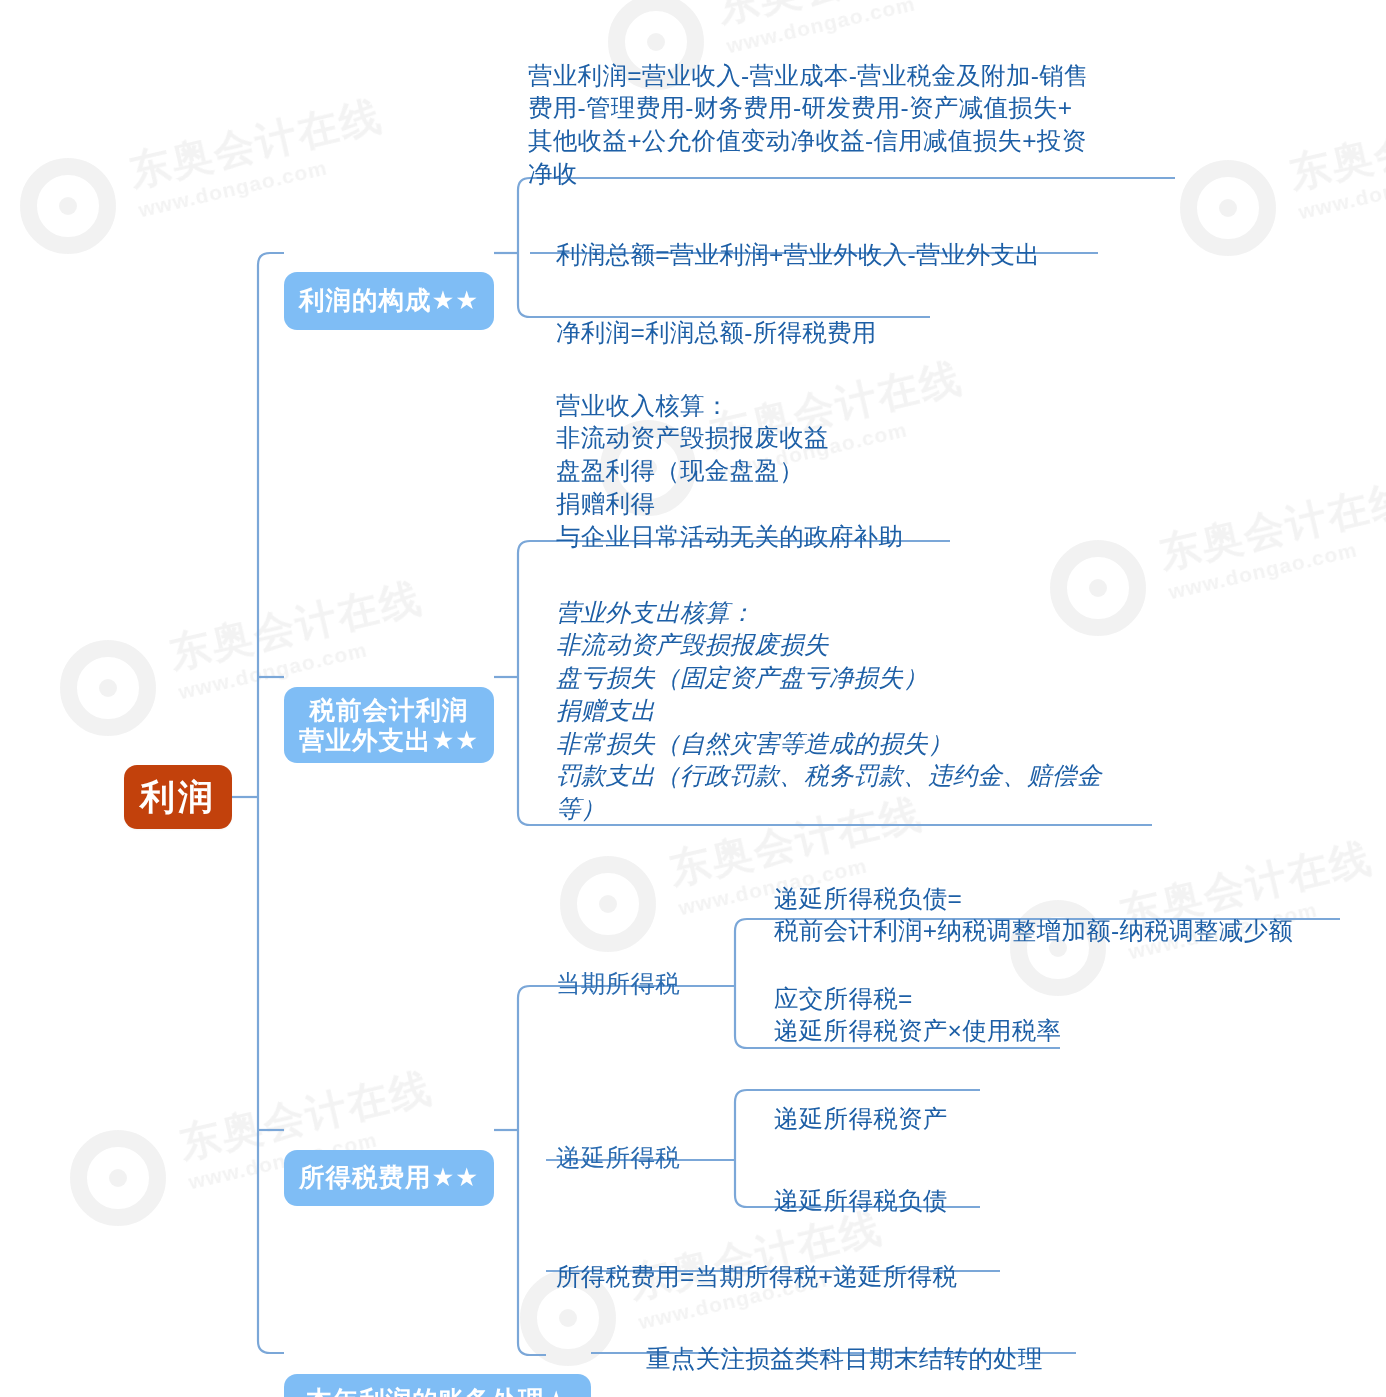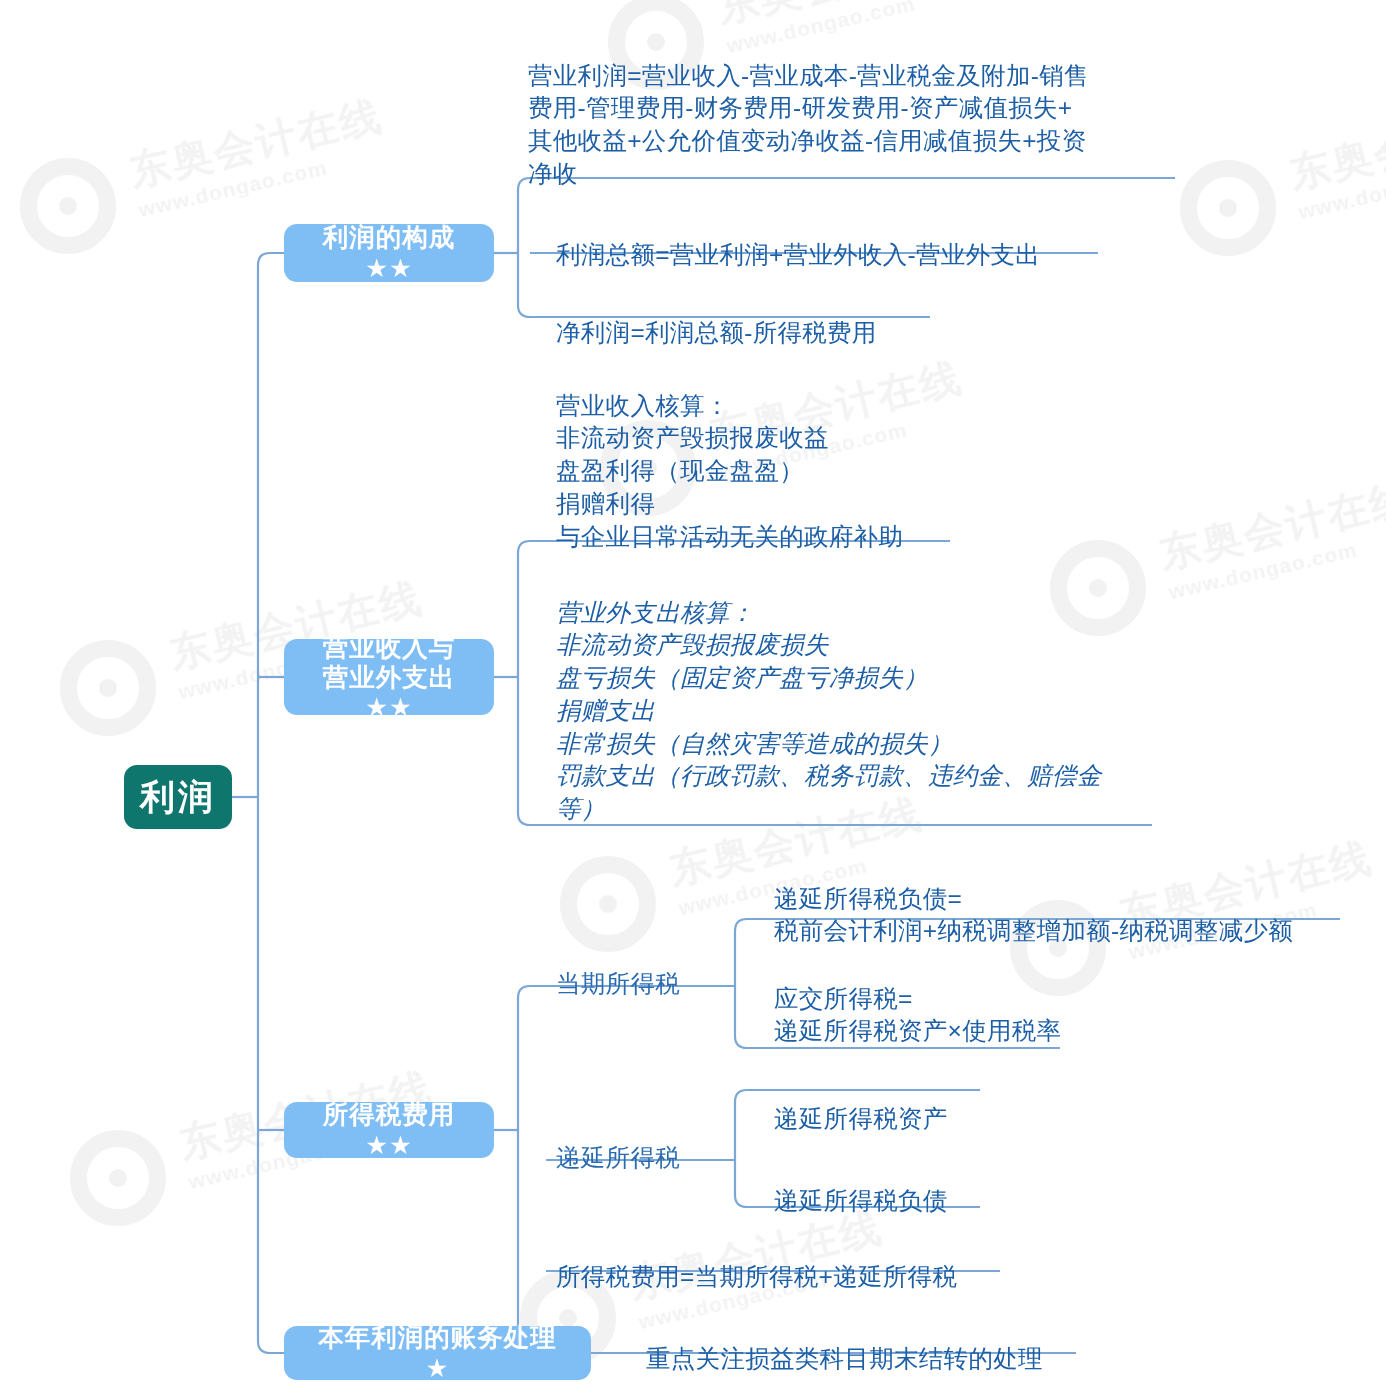--- a/index.html
+++ b/index.html
@@ -31,31 +31,31 @@
   .wm-rot{transform:rotate(-13deg);transform-origin:0 0;}
 
   
   #links{position:absolute;left:0;top:0;width:1386px;height:1397px;z-index:1;
          pointer-events:none;}
 
   
   .node{position:absolute;z-index:3;}
 
   .root{
-    background:#0f766e;border-radius:13px;
+    background:#c2410c;border-radius:13px;
     display:flex;align-items:center;justify-content:center;
     color:#ffffff;font-weight:bold;font-size:35px;letter-spacing:3px;
     box-shadow:0 1px 2px rgba(0,0,0,.04);
   }
 
   .branch{
     background:#7fbdf5;border-radius:13px;
     display:flex;align-items:center;justify-content:center;
     color:#ffffff;font-weight:bold;font-size:25.5px;letter-spacing:1px;
-    text-align:center;line-height:1.22;padding:7px 24px;box-sizing:border-box;
+    text-align:center;line-height:1.22;padding:7px 12px;box-sizing:border-box;margin-top:48px;
   }
   .branch.two-line{line-height:1.18;}
 
   .leaf{
     color:#1d5fa6;font-size:24.5px;line-height:1.335;
     white-space:pre-line;letter-spacing:.3px;
   }
   .leaf.mid{color:#2a6bb0;}
 </style>
 </head>
@@ -207,21 +207,21 @@
 
   <div class="node leaf" style="left:556px;top:206px;width:560px;">
     <span>利润总额=营业利润+营业外收入-营业外支出</span>
   </div>
 
   <div class="node leaf" style="left:556px;top:284px;width:400px;">
     <span>净利润=利润总额-所得税费用</span>
   </div>
 
   <div class="node branch two-line" style="left:284px;top:639px;width:210px;height:76px;white-space:pre-line;">
-    <span>营业收入与
+    <span>税前会计利润
 营业外支出★★</span>
   </div>
 
   <div class="node leaf" style="left:556px;top:357px;width:420px;">
     <span>营业收入核算：
 非流动资产毁损报废收益
 盘盈利得（现金盘盈）
 捐赠利得
 与企业日常活动无关的政府补助</span>
   </div>

